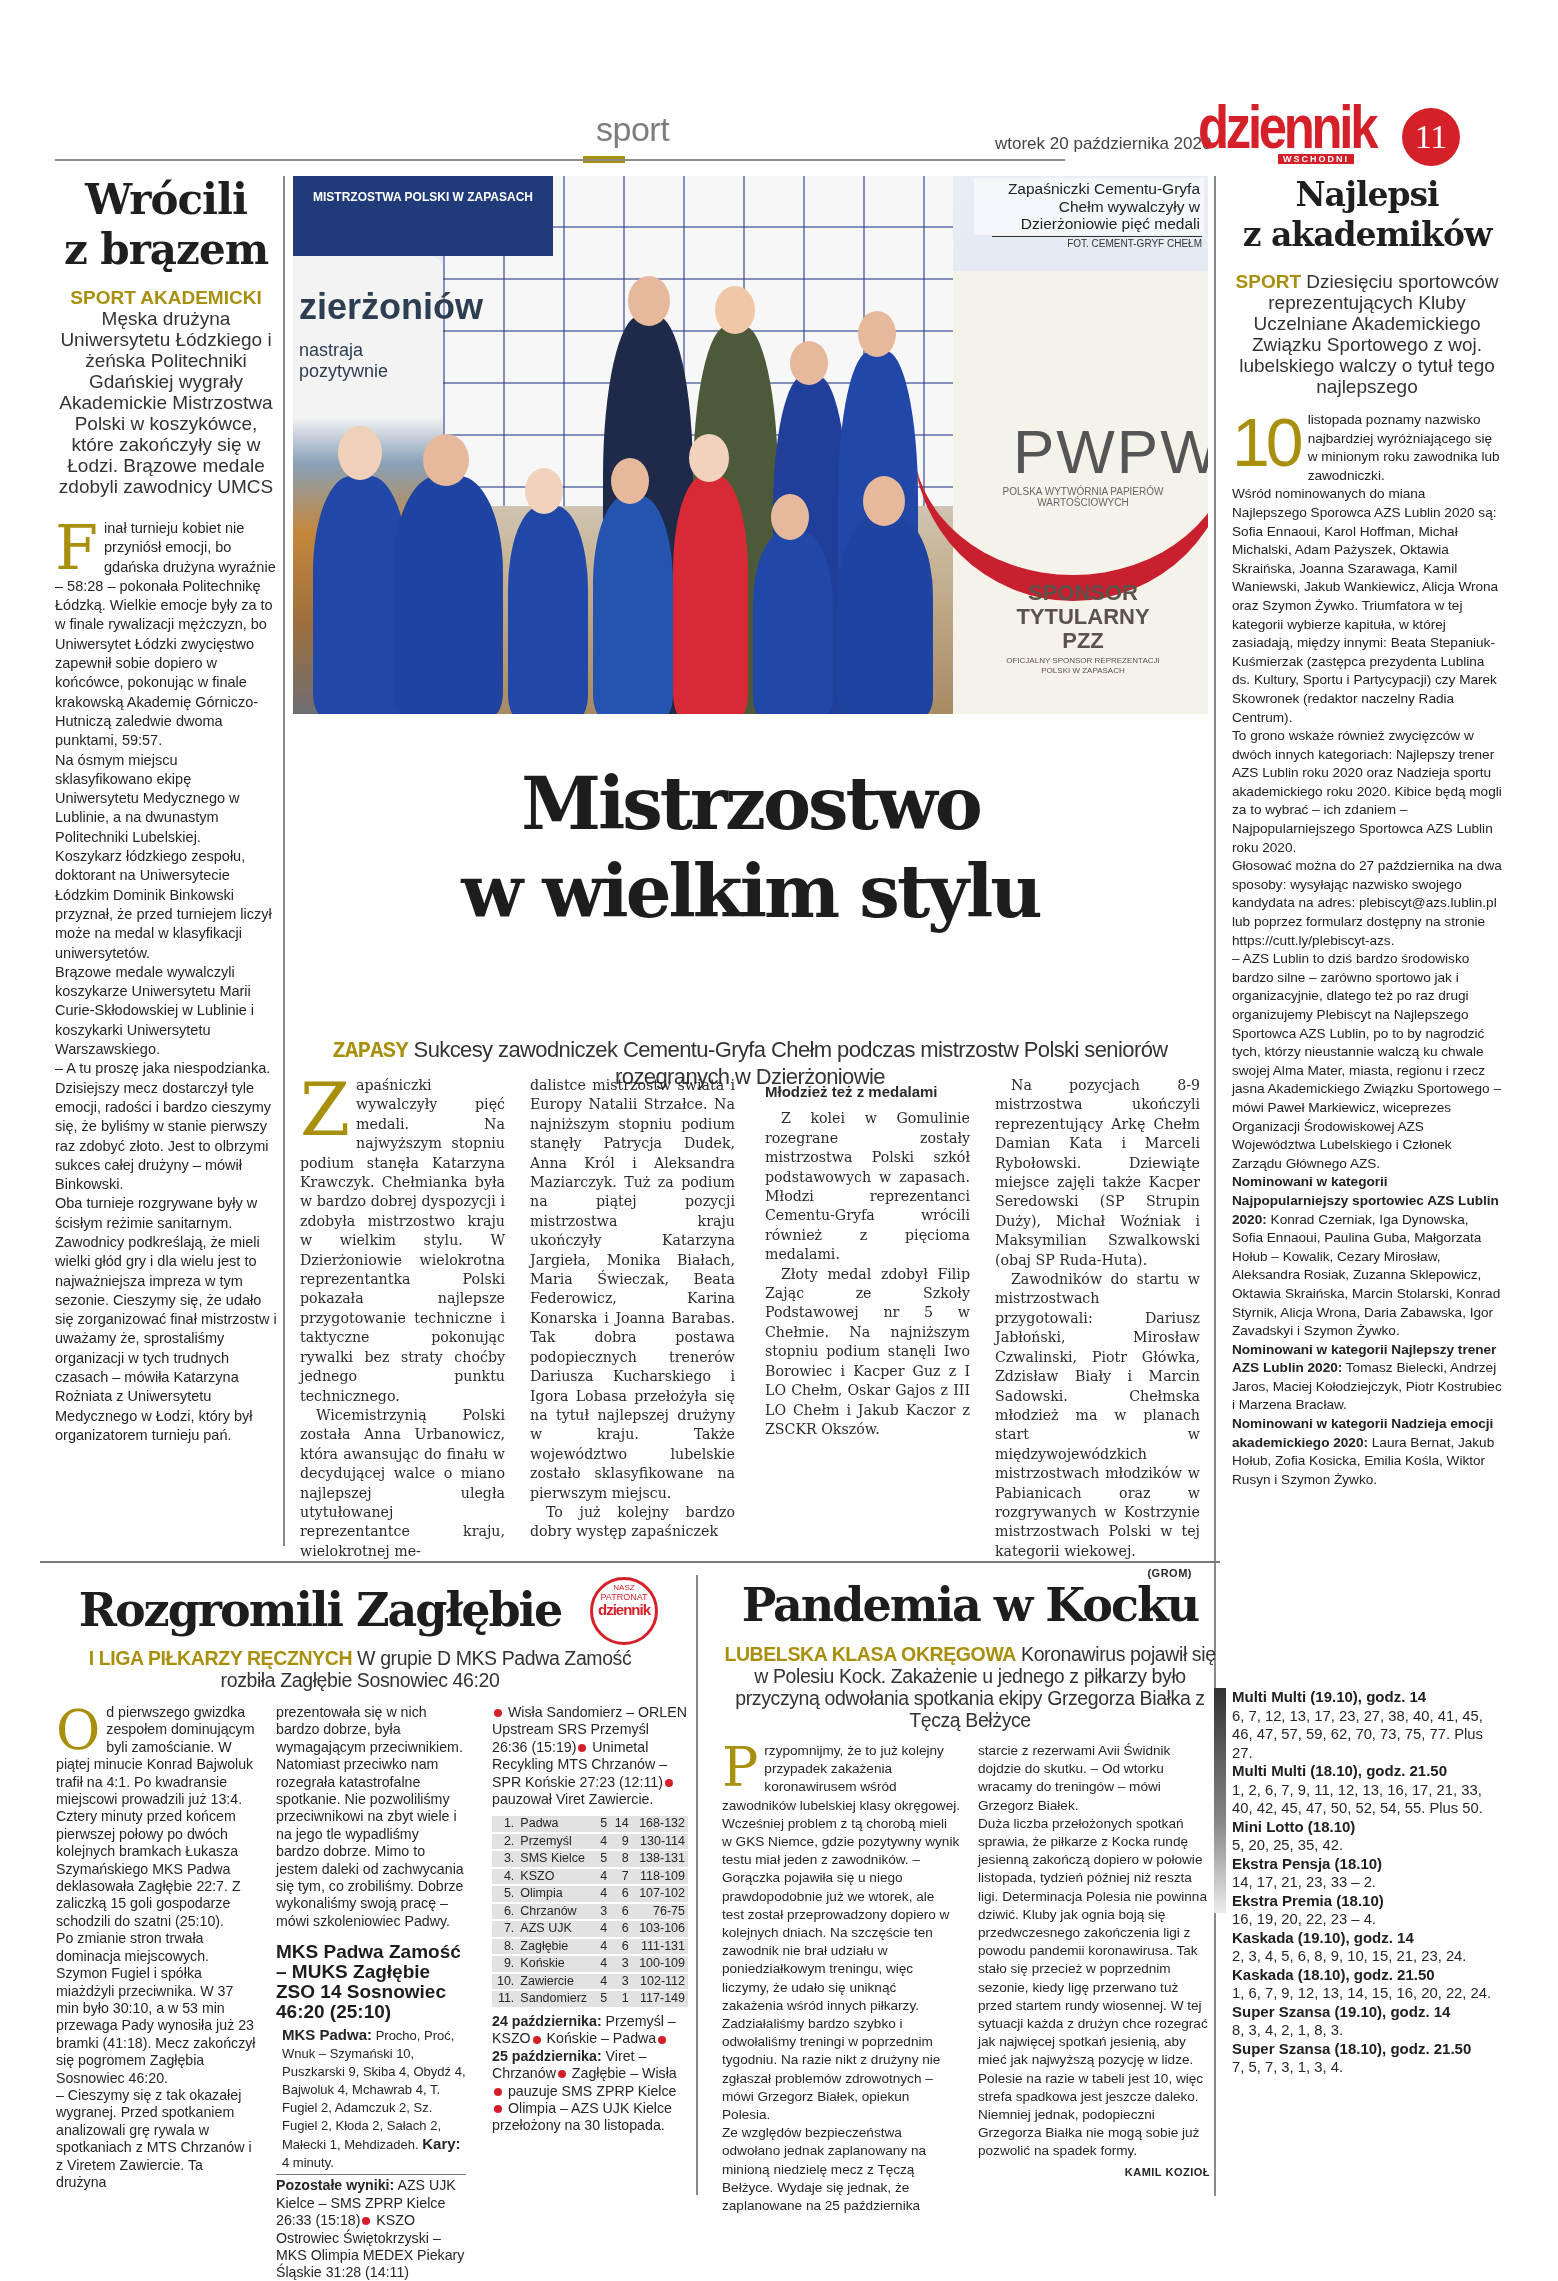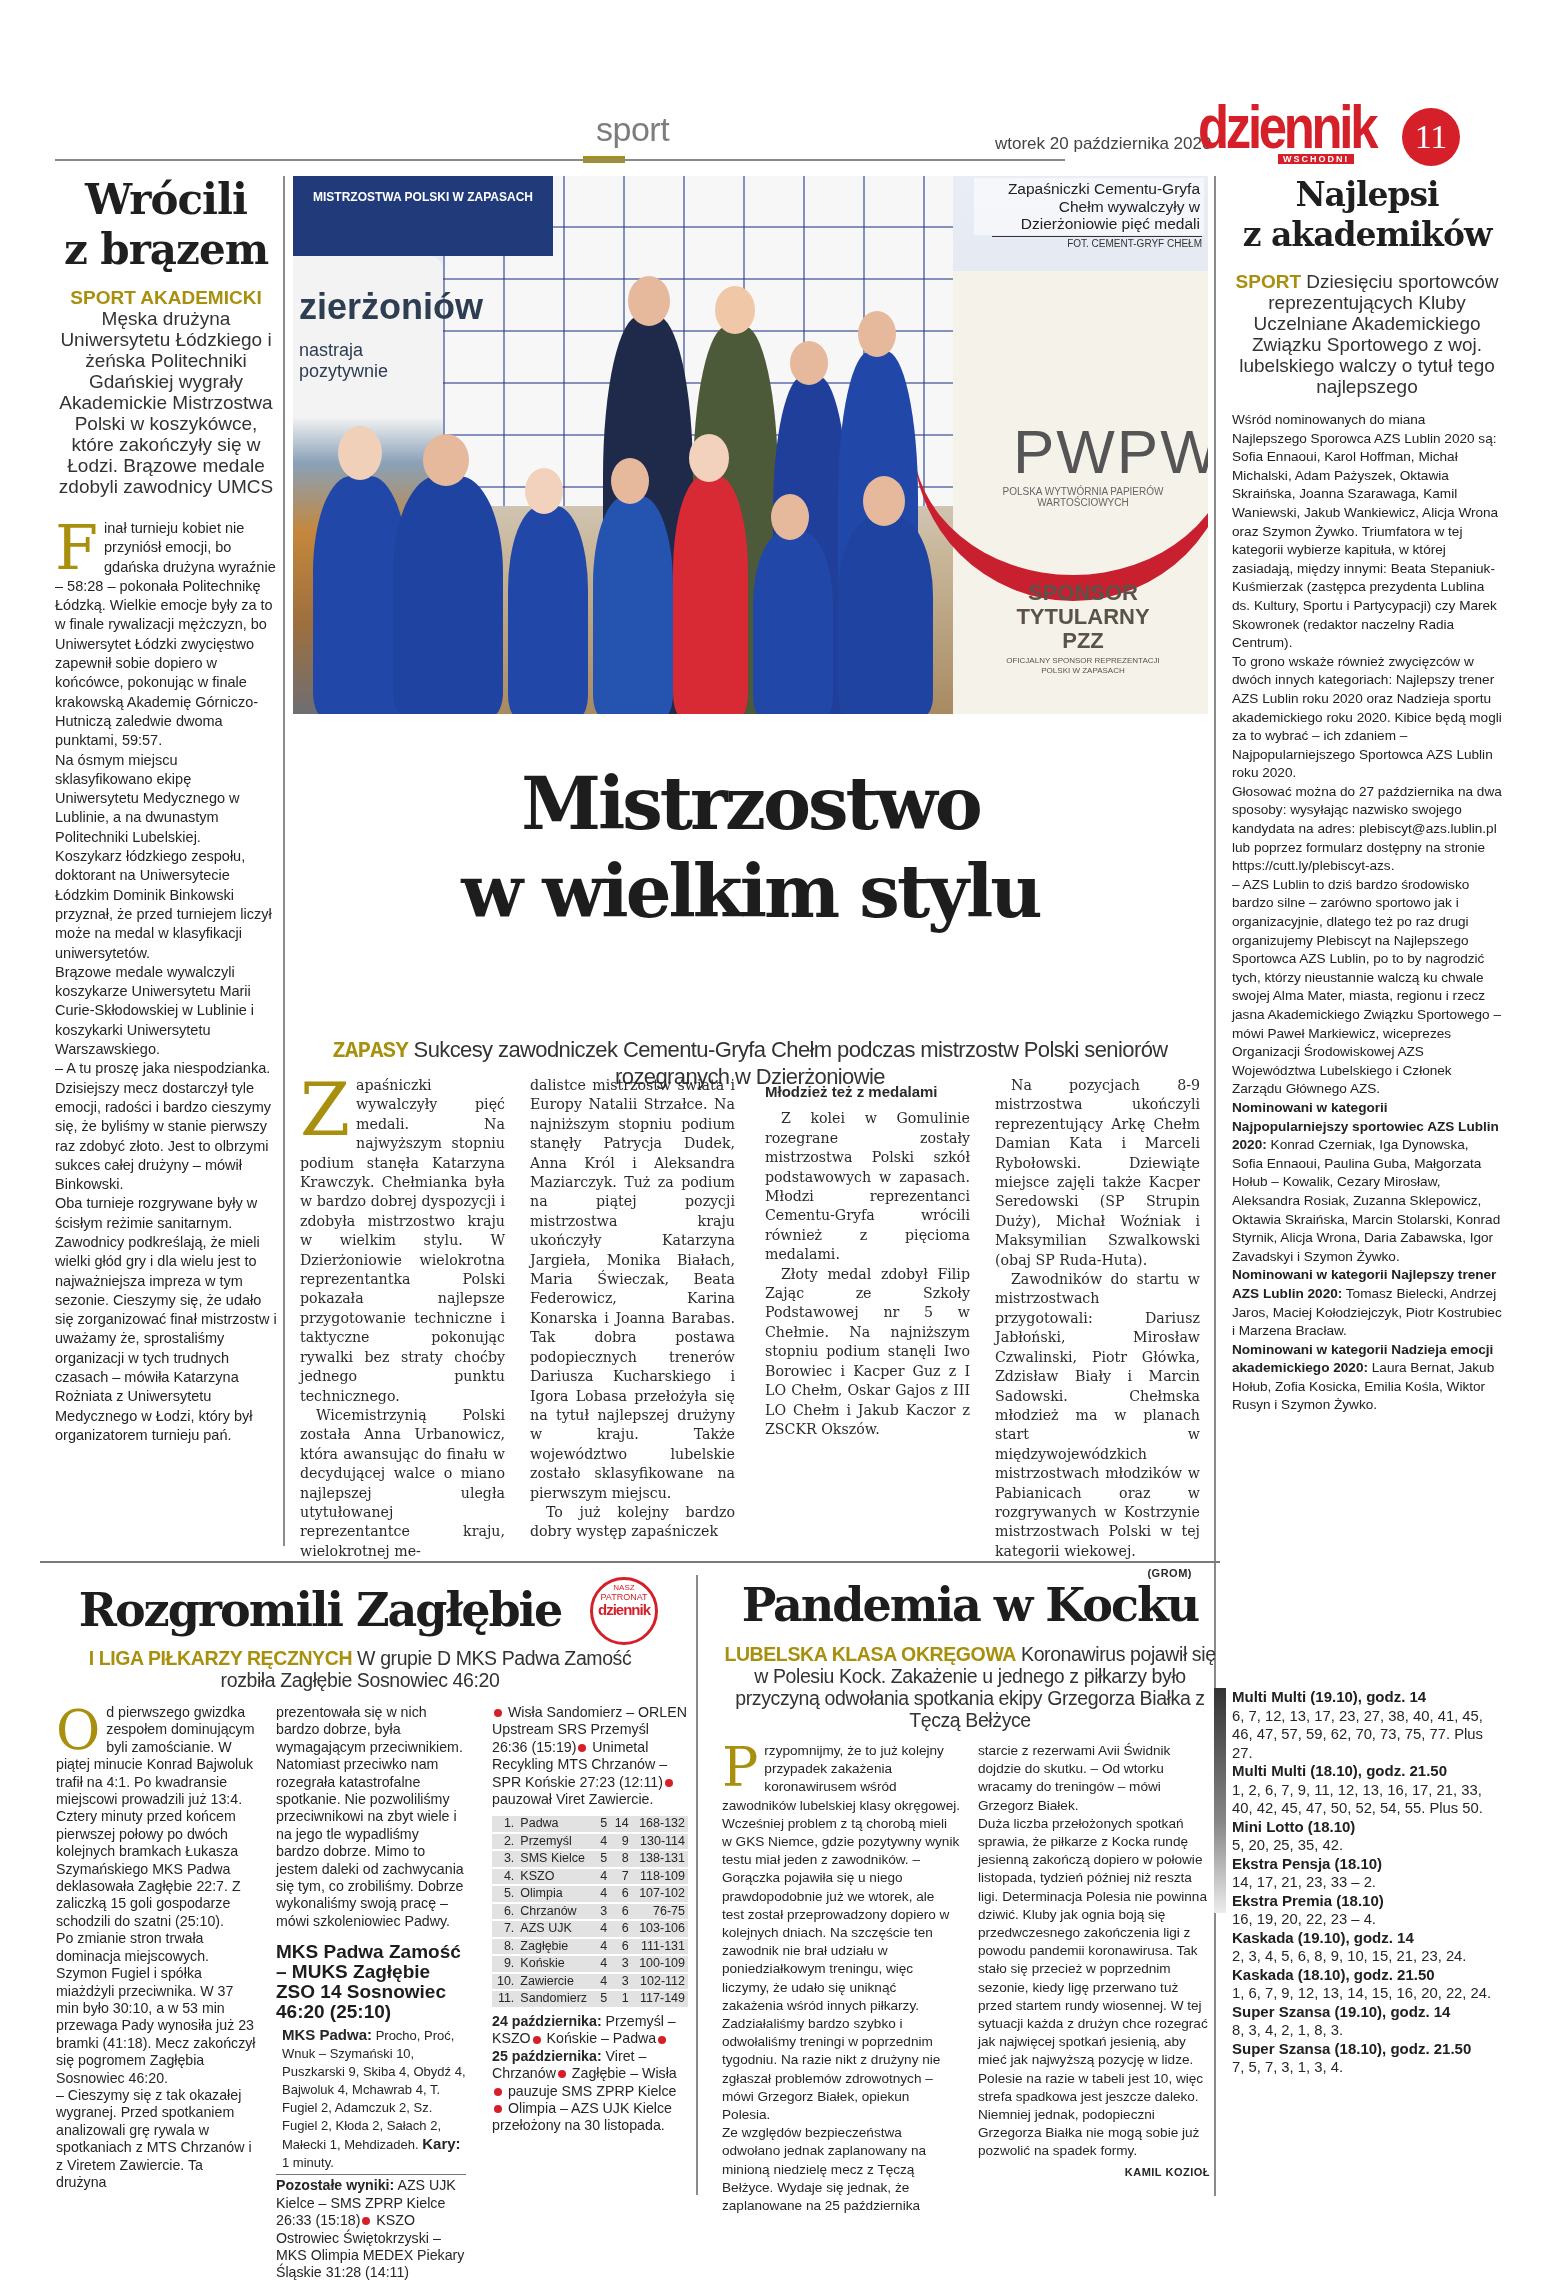--- a/index.html
+++ b/index.html
@@ -201,20 +201,21 @@
 <article class="right-col">
   <h2 class="h-side" style="font-size:33px; line-height:40px;">
     <span>Najlepsi</span><br>
     <span>z akademików</span>
   </h2>
   <p class="lead" style="margin-top:16px; font-size:19px; line-height:21px;">
     <span class="kick">SPORT</span>
     <span>Dziesięciu sportowców reprezentujących Kluby Uczelniane Akademickiego Związku Sportowego z woj. lubelskiego walczy o tytuł tego najlepszego</span>
   </p>
   <div class="body-right" style="margin-top:14px;">
+    <p><span class="ten">10</span><span>listopada poznamy nazwisko najbardziej wyróżniającego się w minionym roku zawodnika lub zawodniczki.</span></p>
     <p>Wśród nominowanych do miana Najlepszego Sporowca AZS Lublin 2020 są: Sofia Ennaoui, Karol Hoffman, Michał Michalski, Adam Pażyszek, Oktawia Skraińska, Joanna Szarawaga, Kamil Waniewski, Jakub Wankiewicz, Alicja Wrona oraz Szymon Żywko. Triumfatora w tej kategorii wybierze kapituła, w której zasiadają, między innymi: Beata Stepaniuk-Kuśmierzak (zastępca prezydenta Lublina ds. Kultury, Sportu i Partycypacji) czy Marek Skowronek (redaktor naczelny Radia Centrum).</p>
     <p>To grono wskaże również zwycięzców w dwóch innych kategoriach: Najlepszy trener AZS Lublin roku 2020 oraz Nadzieja sportu akademickiego roku 2020. Kibice będą mogli za to wybrać – ich zdaniem – Najpopularniejszego Sportowca AZS Lublin roku 2020.</p>
     <p>Głosować można do 27 października na dwa sposoby: wysyłając nazwisko swojego kandydata na adres: plebiscyt@azs.lublin.pl lub poprzez formularz dostępny na stronie https://cutt.ly/plebiscyt-azs.</p>
     <p>– AZS Lublin to dziś bardzo środowisko bardzo silne – zarówno sportowo jak i organizacyjnie, dlatego też po raz drugi organizujemy Plebiscyt na Najlepszego Sportowca AZS Lublin, po to by nagrodzić tych, którzy nieustannie walczą ku chwale swojej Alma Mater, miasta, regionu i rzecz jasna Akademickiego Związku Sportowego – mówi Paweł Markiewicz, wiceprezes Organizacji Środowiskowej AZS Województwa Lubelskiego i Członek Zarządu Głównego AZS.</p>
     <p><b>Nominowani w kategorii Najpopularniejszy sportowiec AZS Lublin 2020:</b> <span>Konrad Czerniak, Iga Dynowska, Sofia Ennaoui, Paulina Guba, Małgorzata Hołub – Kowalik, Cezary Mirosław, Aleksandra Rosiak, Zuzanna Sklepowicz, Oktawia Skraińska, Marcin Stolarski, Konrad Styrnik, Alicja Wrona, Daria Zabawska, Igor Zavadskyi i Szymon Żywko.</span></p>
     <p><b>Nominowani w kategorii Najlepszy trener AZS Lublin 2020:</b> <span>Tomasz Bielecki, Andrzej Jaros, Maciej Kołodziejczyk, Piotr Kostrubiec i Marzena Bracław.</span></p>
     <p><b>Nominowani w kategorii Nadzieja emocji akademickiego 2020:</b> <span>Laura Bernat, Jakub Hołub, Zofia Kosicka, Emilia Kośla, Wiktor Rusyn i Szymon Żywko.</span></p>
   </div>
 </article>
 
@@ -235,21 +236,21 @@
   <p>Po zmianie stron trwała dominacja miejscowych. Szymon Fugiel i spółka miażdżyli przeciwnika. W 37 min było 30:10, a w 53 min przewaga Pady wynosiła już 23 bramki (41:18). Mecz zakończył się pogromem Zagłębia Sosnowiec 46:20.</p>
   <p>– Cieszymy się z tak okazałej wygranej. Przed spotkaniem analizowali grę rywala w spotkaniach z MTS Chrzanów i z Viretem Zawiercie. Ta drużyna</p>
 </div>
 <div class="hb-col" style="left:276px; top:1704px; width:190px;">
   <p>prezentowała się w nich bardzo dobrze, była wymagającym przeciwnikiem. Natomiast przeciwko nam rozegrała katastrofalne spotkanie. Nie pozwoliliśmy przeciwnikowi na zbyt wiele i na jego tle wypadliśmy bardzo dobrze. Mimo to jestem daleki od zachwycania się tym, co zrobiliśmy. Dobrze wykonaliśmy swoją pracę – mówi szkoleniowiec Padwy.</p>
   <p class="result-h">MKS Padwa Zamość – MUKS Zagłębie ZSO 14 Sosnowiec 46:20 (25:10)</p>
   <p class="lineup">
     <b>MKS Padwa:</b>
     <span>Procho, Proć, Wnuk – Szymański 10, Puszkarski 9, Skiba 4, Obydź 4, Bajwoluk 4, Mchawrab 4, T. Fugiel 2, Adamczuk 2, Sz. Fugiel 2, Kłoda 2, Sałach 2, Małecki 1, Mehdizadeh.</span>
     <b>Kary:</b>
-    <span>1 minuty.</span>
+    <span>4 minuty.</span>
   </p>
   <p style="margin-top:2px;">
     <b>Pozostałe wyniki:</b>
     <span>AZS UJK Kielce – SMS ZPRP Kielce 26:33 (15:18)</span><span class="dot"></span>
     <span>KSZO Ostrowiec Świętokrzyski – MKS Olimpia MEDEX Piekary Śląskie 31:28 (14:11)</span>
   </p>
 </div>
 <div class="vrule" style="left:696px; top:1575px; height:620px;"></div>
 <div class="hb-col" style="left:492px; top:1704px; width:196px;">
   <p>

